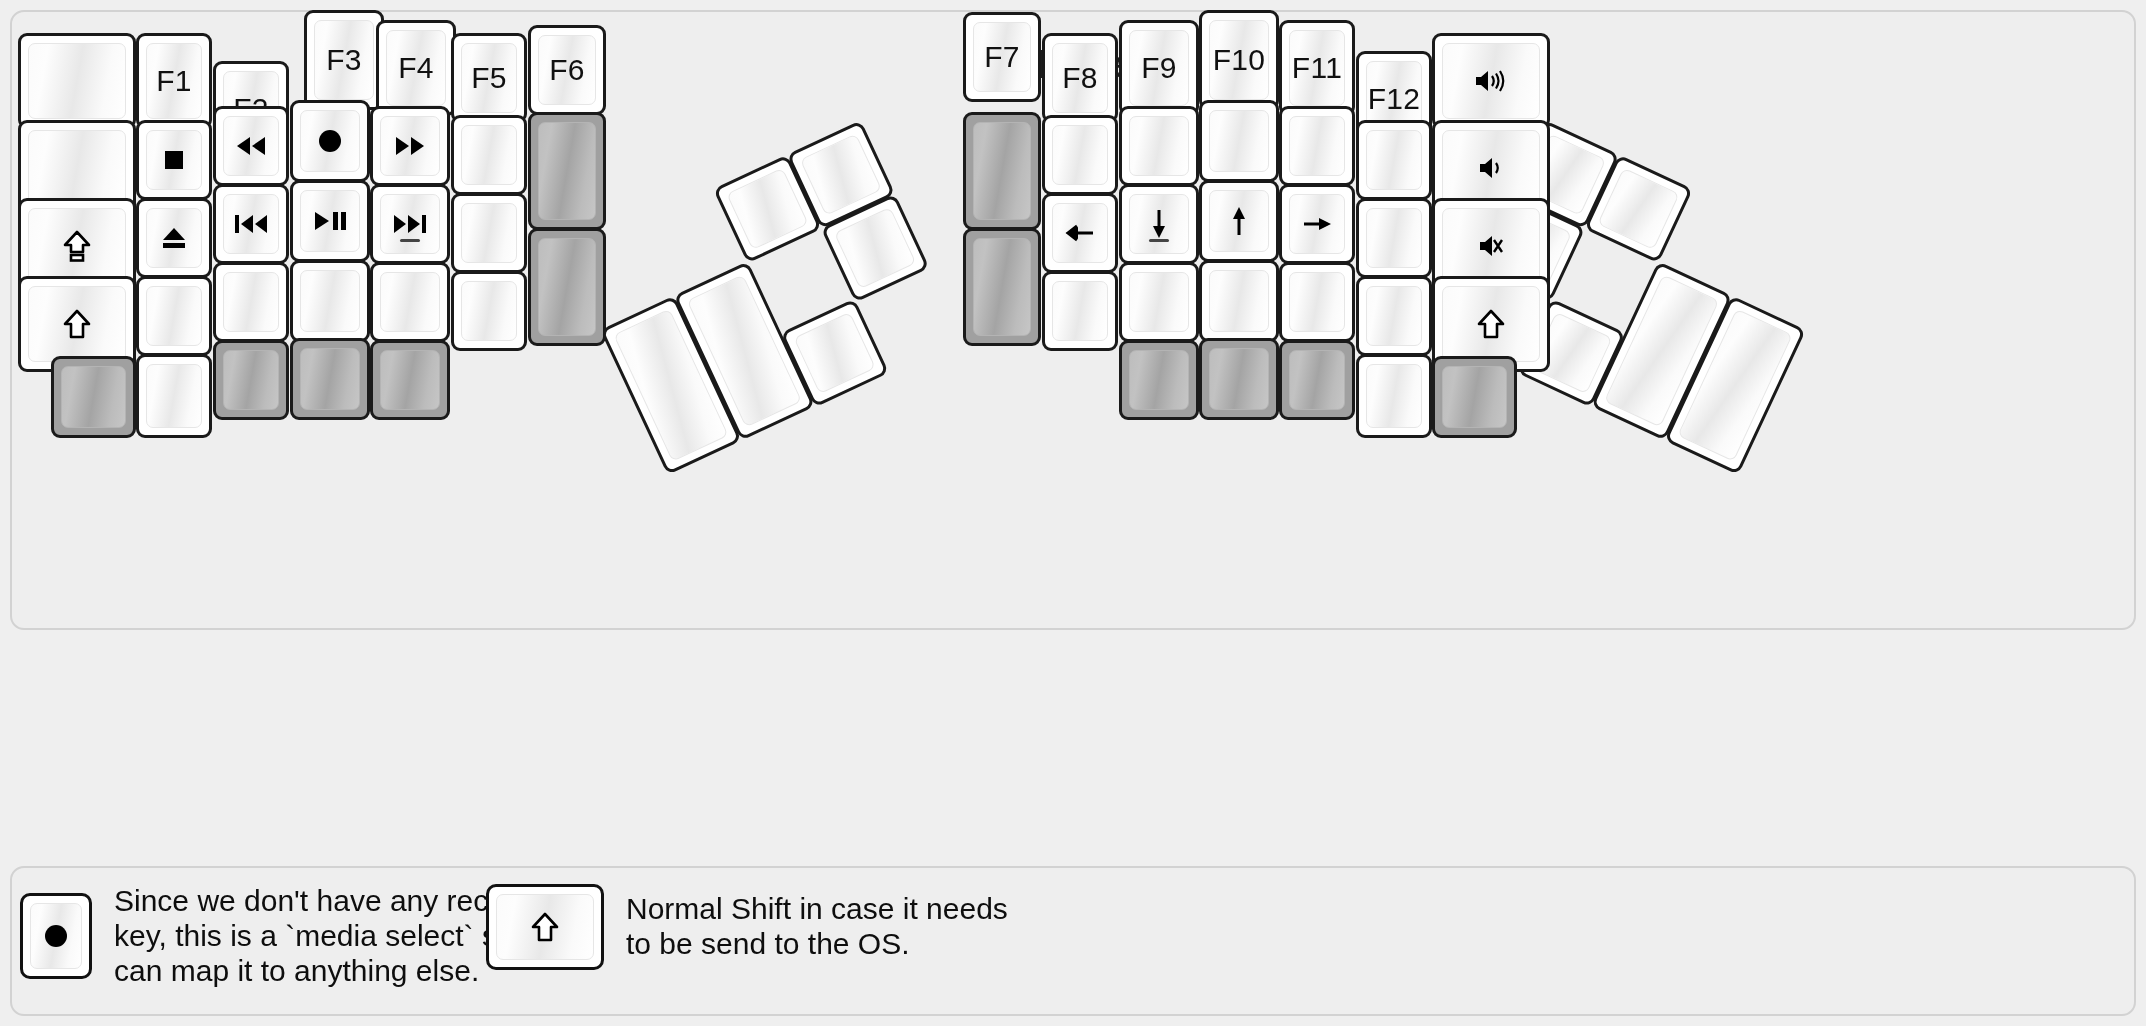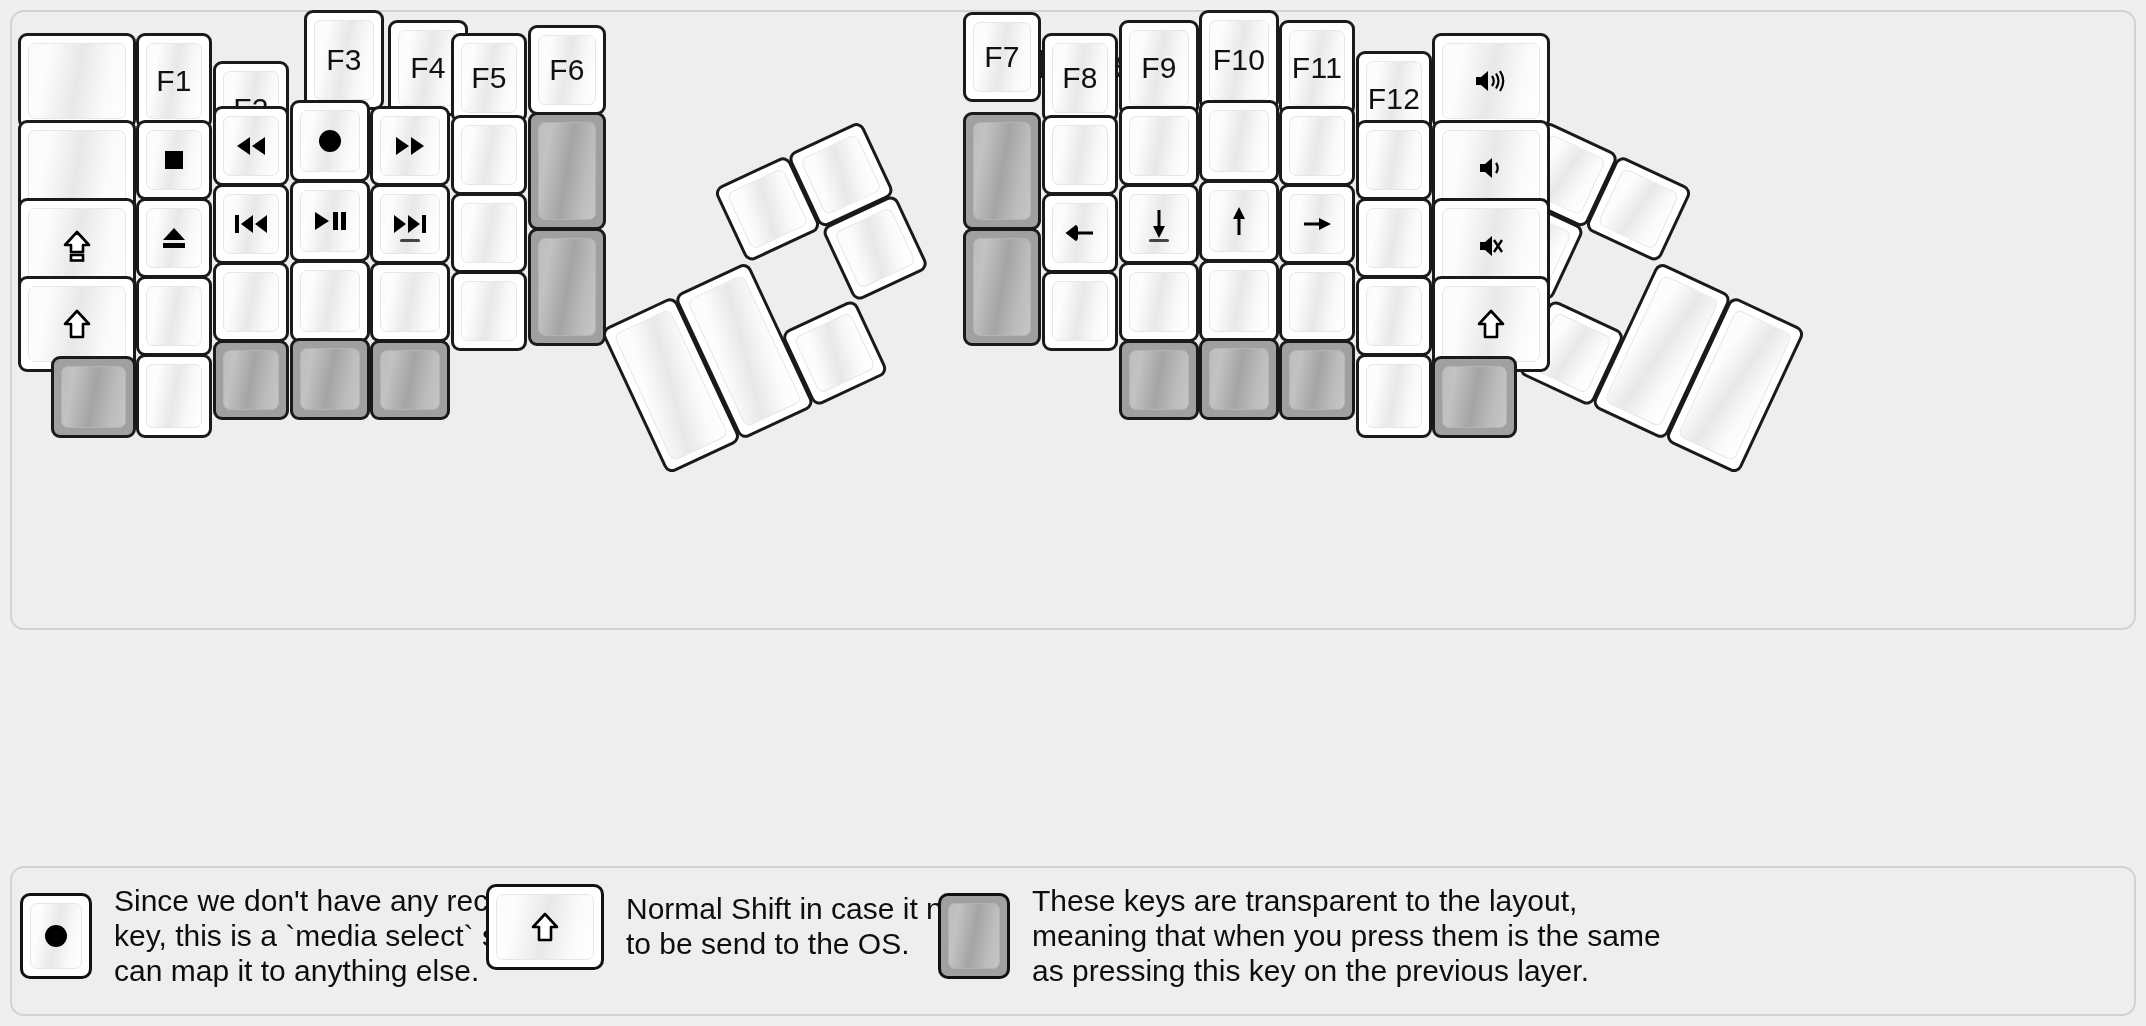--- a/index.html
+++ b/index.html
@@ -241,21 +241,21 @@
         </span>
     </div>
     </div>
   <div class="key" style="left:290px;top:260px;width:80px;height:82px;">
     <div class="cap"></div>
     </div>
   <div class="key trans" style="left:290px;top:338px;width:80px;height:82px;">
     <div class="cap"></div>
     </div>
 
-  <div class="key" style="left:388px;top:20px;width:80px;height:96px;">
+  <div class="key" style="left:376px;top:20px;width:80px;height:96px;">
     <div class="cap">
         <span class="lbl">F4</span>
       </div>
     </div>
   <div class="key" style="left:370px;top:106px;width:80px;height:80px;">
     <div class="cap">
       <span>
           <svg class="ico" width="34" height="22" viewBox="0 0 34 22">
             <path d="M3 2 V20 L16 11 Z" fill="#000"></path>
             <path d="M18 2 V20 L31 11 Z" fill="#000"></path>
@@ -548,22 +548,14 @@
             <svg class="ico" width="30" height="34" viewBox="0 0 30 34">
               <path d="M15 4 L27 17 H21 V30 H9 V17 H3 Z" fill="#fff" stroke="#000" stroke-width="2.6" stroke-linejoin="round"></path>
             </svg>
           </span>
       </div>
     </div>
     <div class="legend-text">Normal Shift in case it needs
 to be send to the OS.</div>
   </div>
 
-  <div class="legend-item" id="legend-3">
-    <div class="legend-key trans">
-      <div class="cap"></div>
-    </div>
-    <div class="legend-text">These keys are transparent to the layout,
-meaning that when you press them is the same
-as pressing this key on the previous layer.</div>
-  </div>
 
 </div>
 
 </body></html>

